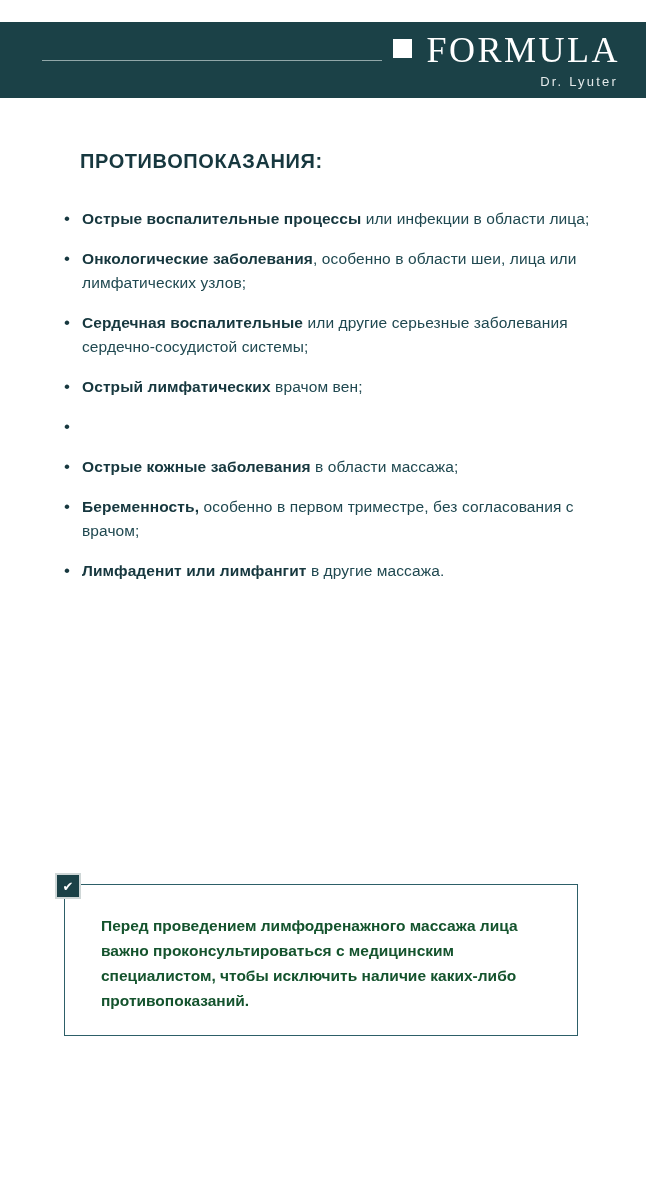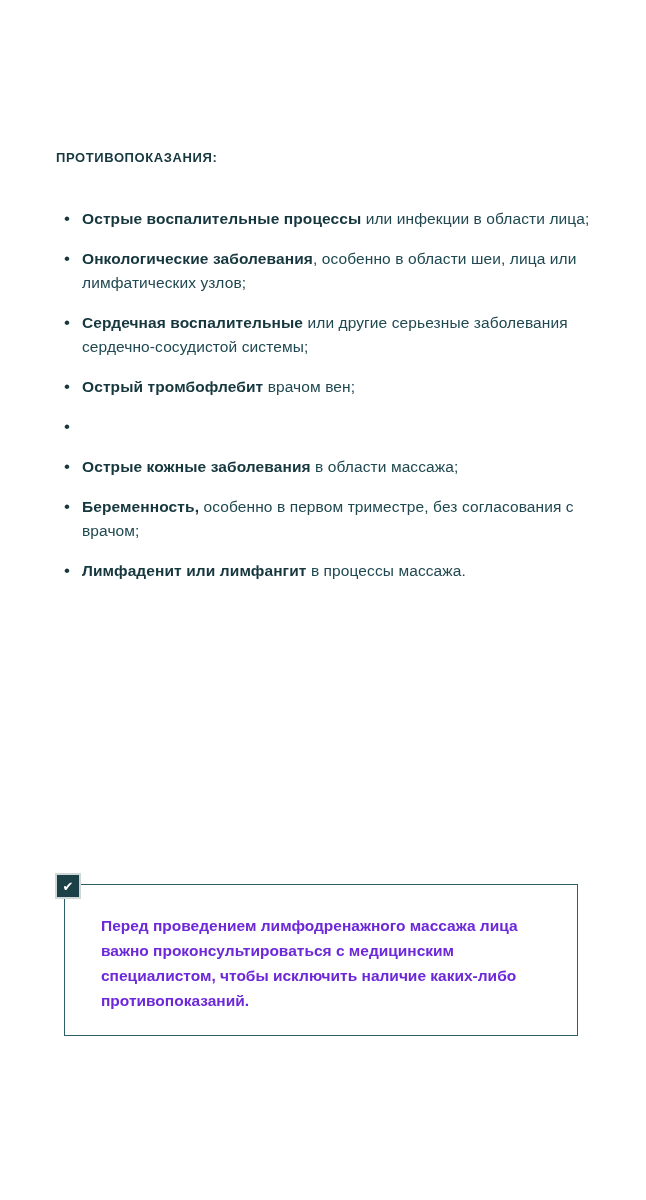--- a/index.html
+++ b/index.html
@@ -69,22 +69,22 @@
     letter-spacing: 2.2px;
     margin-top: 7px;
     margin-right: 2px;
     font-family: "Liberation Sans", sans-serif;
   }
 
   
   .title {
     position: absolute;
     top: 150px;
-    left: 56px;
-    font-size: 13px;
+    left: 80px;
+    font-size: 20px;
     font-weight: bold;
     letter-spacing: .6px;
     color: #17383f;
   }
 
   
   .list {
     position: absolute;
     top: 207px;
     left: 64px;
@@ -121,21 +121,21 @@
     background: #ffffff;
   }
   .callout-text {
     position: absolute;
     left: 36px;
     top: 28px;
     width: 460px;
     font-size: 15.5px;
     line-height: 25px;
     font-weight: bold;
-    color: #6d28d9;
+    color: #14532d;
   }
   .check-badge {
     position: absolute;
     left: 55px;
     top: 873px;
     width: 26px;
     height: 26px;
     background: #1b4147;
     border: 2px solid #cfd7d7;
     display: flex;
@@ -144,54 +144,64 @@
     color: #ffffff;
     font-size: 13px;
     line-height: 1;
   }
 </style>
 </head>
 <body>
 
 <div class="page">
 
+  <div class="header">
+    <div class="header-rule"></div>
+    <div class="brand-block">
+      <div class="brand-row">
+        <span class="brand-square"></span>
+        <span class="brand-name">FORMULA</span>
+      </div>
+      <div class="brand-sub">Dr. Lyuter</div>
+    </div>
+  </div>
 
   <div class="title">ПРОТИВОПОКАЗАНИЯ:</div>
 
   <div class="list">
     <div class="item">
       <span class="bullet">•</span>
       <span class="item-text"><b>Острые воспалительные процессы</b><span> или инфекции в области лица;</span></span>
     </div>
     <div class="item">
       <span class="bullet">•</span>
       <span class="item-text"><b>Онкологические заболевания</b><span>, особенно в области шеи, лица или лимфатических узлов;</span></span>
     </div>
     <div class="item">
       <span class="bullet">•</span>
       <span class="item-text"><b>Сердечная воспалительные</b><span> или другие серьезные заболевания сердечно-сосудистой системы;</span></span>
     </div>
     <div class="item">
       <span class="bullet">•</span>
-      <span class="item-text"><b>Острый тромбофлебит</b><span> врачом вен;</span></span>
+      <span class="item-text"><b>Острый лимфатических</b><span> врачом вен;</span></span>
     </div>
     <div class="item">
       <span class="bullet">•</span>
     </div>
     <div class="item">
       <span class="bullet">•</span>
       <span class="item-text"><b>Острые кожные заболевания</b><span> в области массажа;</span></span>
     </div>
     <div class="item">
       <span class="bullet">•</span>
       <span class="item-text"><b>Беременность,</b><span> особенно в первом триместре, без согласования с врачом;</span></span>
     </div>
     <div class="item">
       <span class="bullet">•</span>
-      <span class="item-text"><b> Лимфаденит или лимфангит</b><span> в процессы массажа.</span></span>
+      <span class="item-text"><b> Лимфаденит или лимфангит</b><span> в другие массажа.</span></span>
     </div>
   </div>
 
   <div class="callout">
     <div class="callout-text">Перед проведением лимфодренажного массажа лица важно проконсультироваться с медицинским специалистом, чтобы исключить наличие каких-либо противопоказаний.</div>
   </div>
   <div class="check-badge">✔</div>
 
 </div>
 

